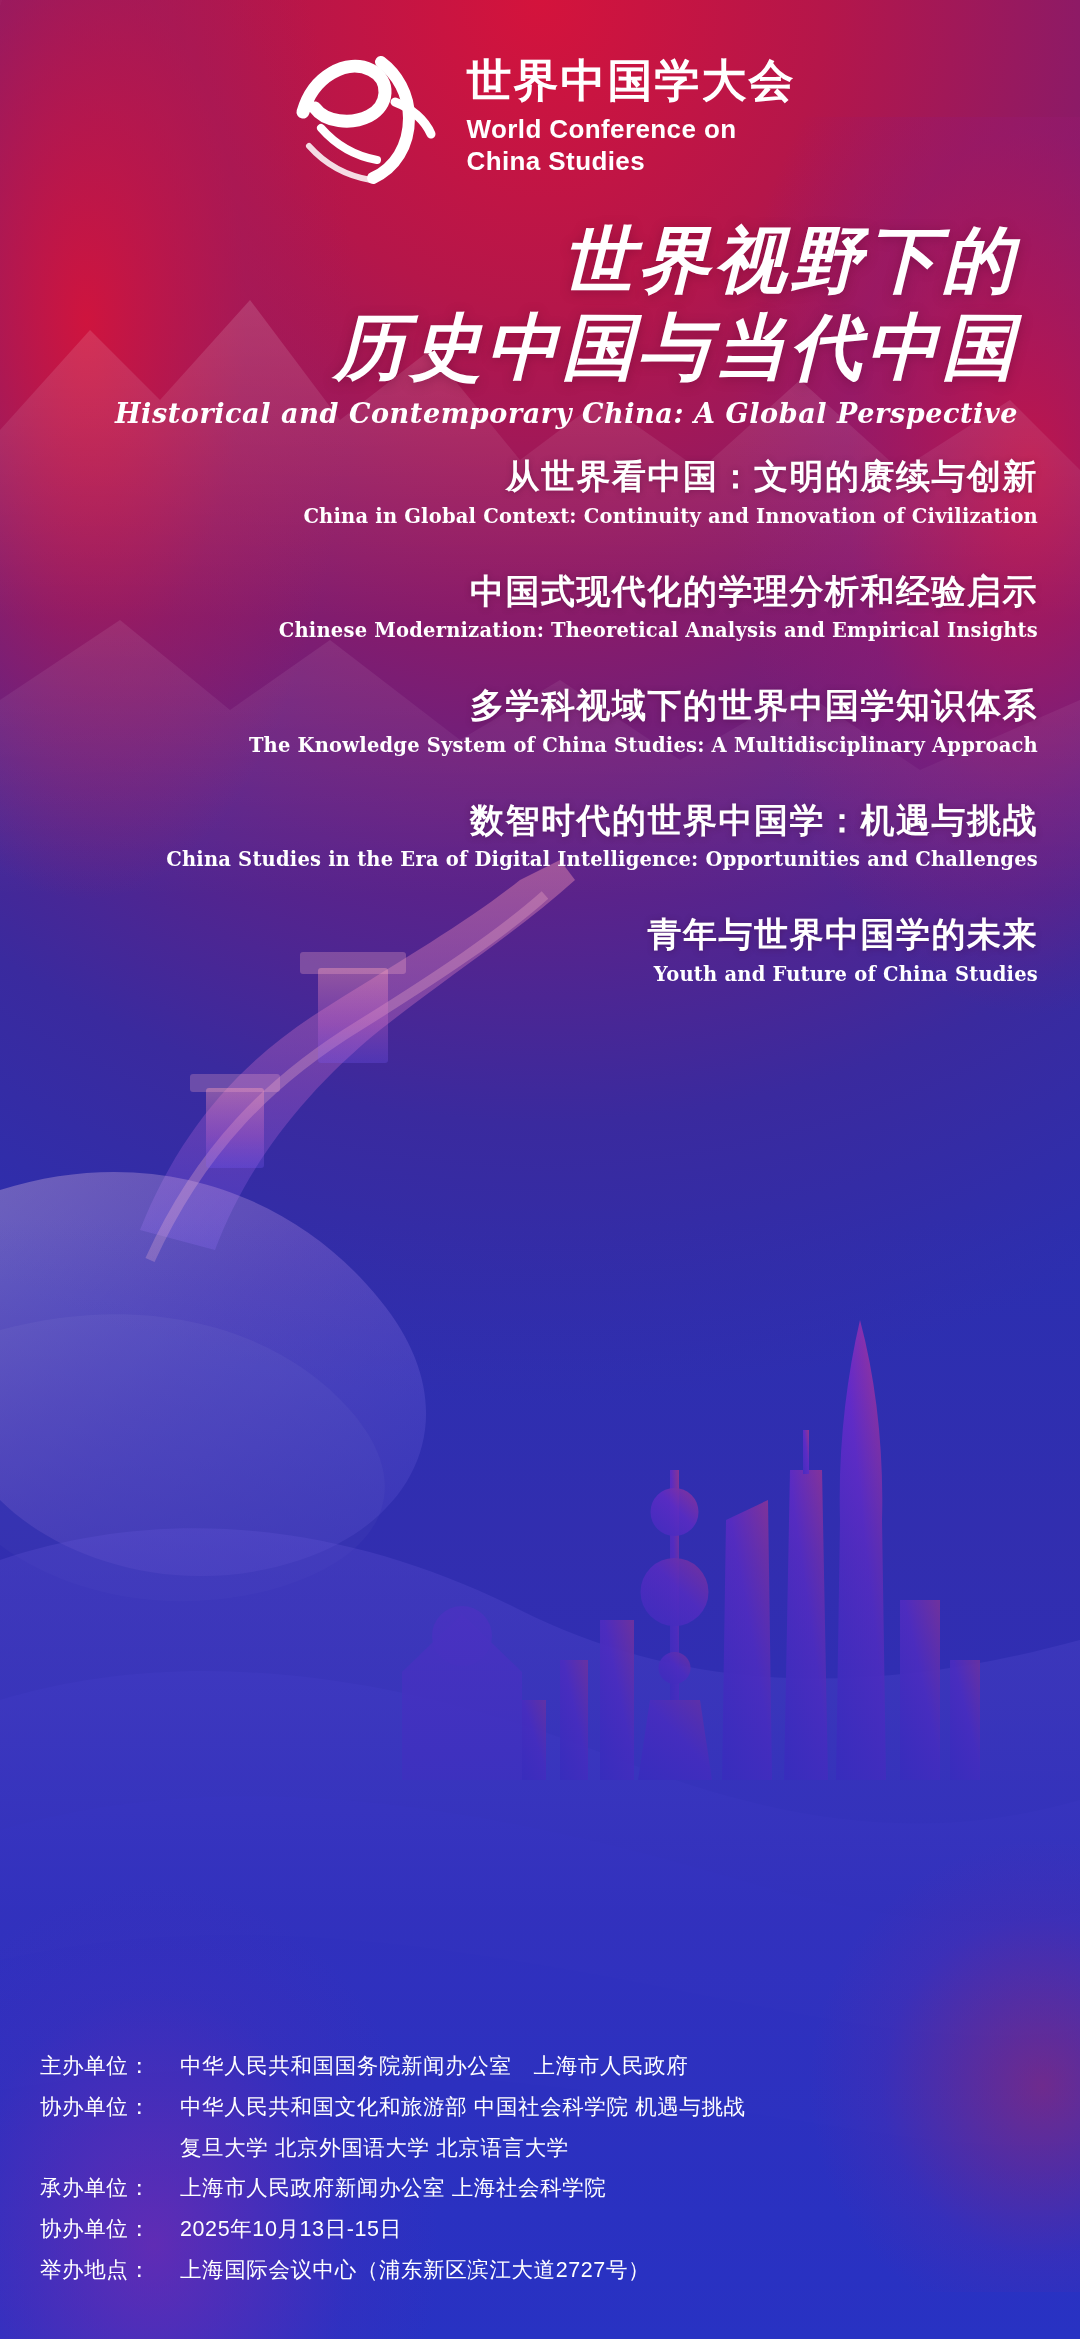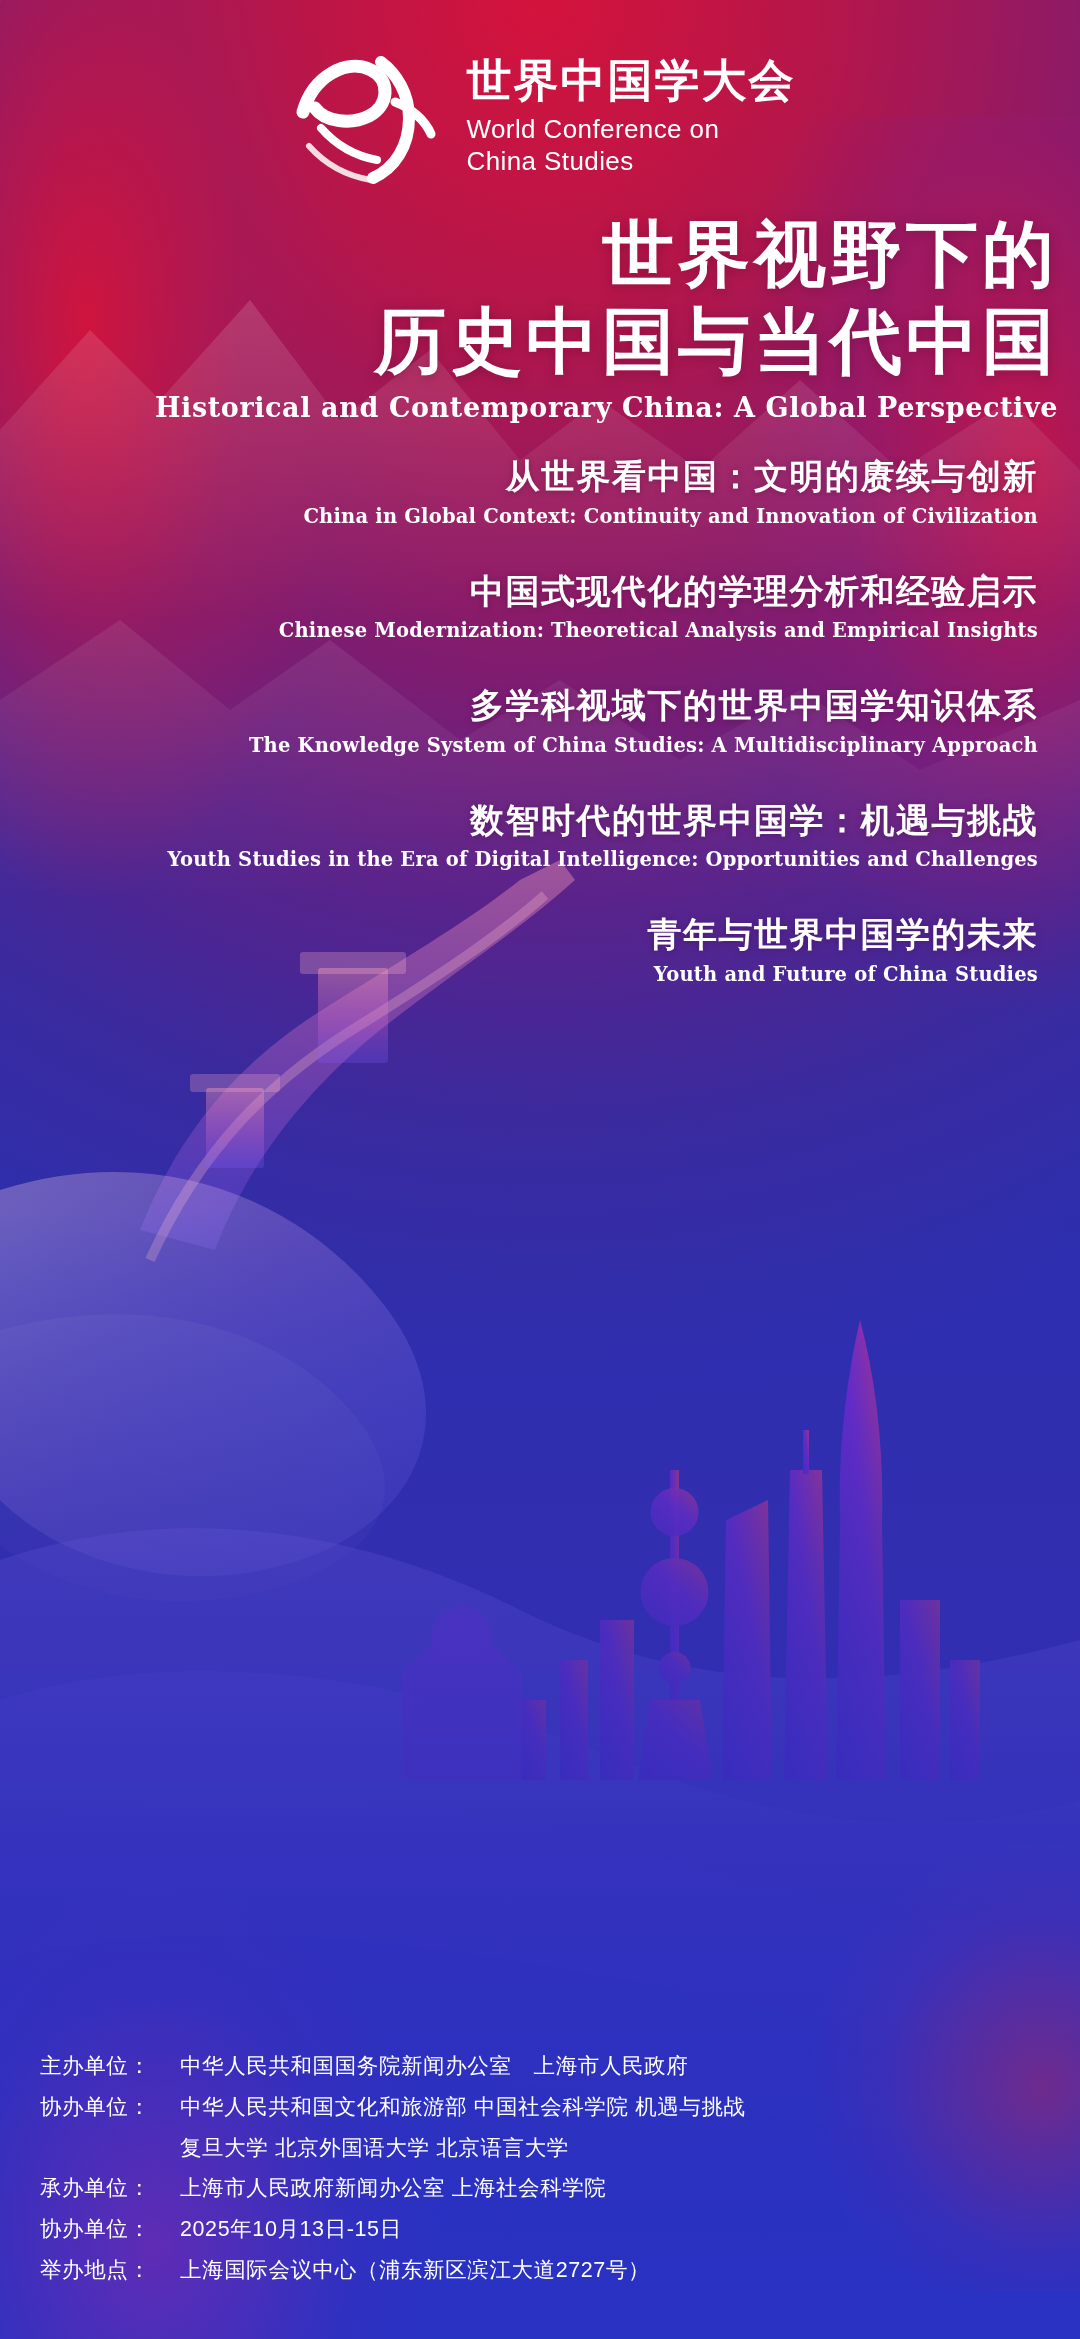--- a/index.html
+++ b/index.html
@@ -108,34 +108,35 @@
     line-height: 1.12;
   }
   .logo-cn {
     font-size: 45px;
     font-weight: 700;
     letter-spacing: 2px;
     margin-bottom: 6px;
   }
   .logo-en {
     font-size: 26px;
-    font-weight: 400;
+    font-weight: 700;
     letter-spacing: .4px;
     line-height: 1.25;
   }
 
   
   .title-block {
     position: absolute;
-    top: 215px;
+    top: 221px;
     left: 0;
     width: 100%;
-    padding-right: 22px;
+    padding-right: 62px;
     text-align: right;
     color: #ffffff;
+    font-style: italic;
   }
   .title-cn-1 {
     font-size: 72px;
     font-weight: 700;
     letter-spacing: 4px;
     line-height: 1.08;
     text-shadow: 0 2px 12px rgba(80,0,40,.35);
     font-family: "DejaVu Serif", "Liberation Serif", serif;
   }
   .title-cn-2 {
@@ -333,21 +334,21 @@
     <div class="topic">
       <div class="topic-cn">中国式现代化的学理分析和经验启示</div>
       <div class="topic-en">Chinese Modernization: Theoretical Analysis and Empirical Insights</div>
     </div>
     <div class="topic">
       <div class="topic-cn">多学科视域下的世界中国学知识体系</div>
       <div class="topic-en">The Knowledge System of China Studies: A Multidisciplinary Approach</div>
     </div>
     <div class="topic">
       <div class="topic-cn">数智时代的世界中国学：机遇与挑战</div>
-      <div class="topic-en">Youth Studies in the Era of Digital Intelligence: Opportunities and Challenges</div>
+      <div class="topic-en">China Studies in the Era of Digital Intelligence: Opportunities and Challenges</div>
     </div>
     <div class="topic">
       <div class="topic-cn">青年与世界中国学的未来</div>
       <div class="topic-en">Youth and Future of China Studies</div>
     </div>
   </div>
 
   <div class="footer">
     <div class="f-row">
       <span class="f-label">主办单位：</span>

